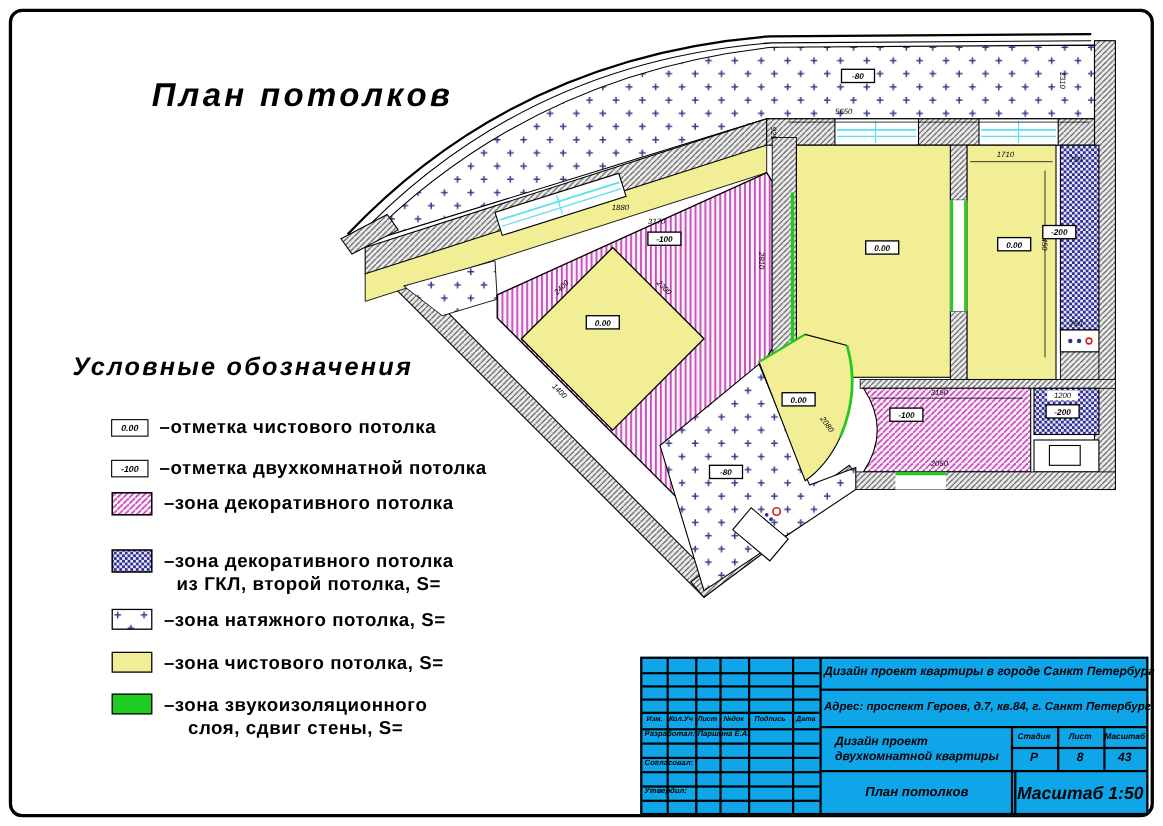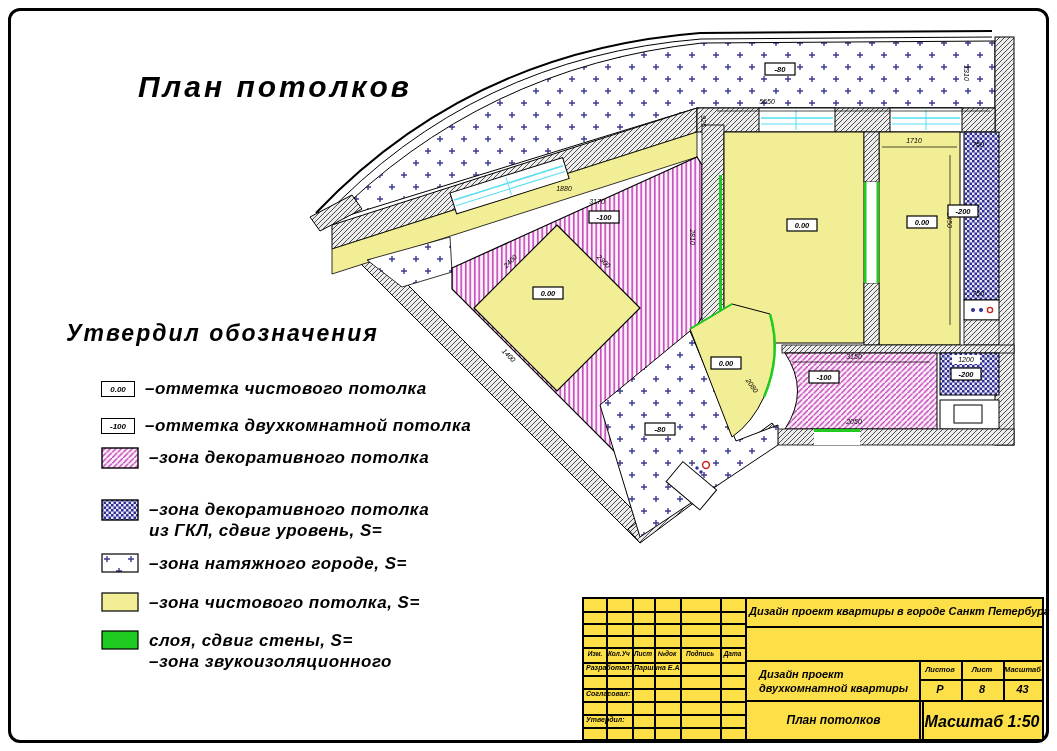--- a/index.html
+++ b/index.html
@@ -9,24 +9,24 @@
          border:3.5px solid #000;border-radius:12px;background:#fff;}
   .t-main{position:absolute;left:138px;top:70px;font-size:30px;font-style:italic;
           font-weight:600;letter-spacing:3px;white-space:nowrap;}
   .t-leg{position:absolute;left:66px;top:320px;font-size:23px;font-style:italic;
          font-weight:600;letter-spacing:2px;white-space:nowrap;}
   .leg-item{position:absolute;display:flex;align-items:flex-start;}
   .leg-swatch{flex:0 0 auto;margin-right:10px;}
   .leg-markbox{width:32px;height:14px;border:1.5px solid #000;font-size:8px;
                font-weight:bold;font-style:italic;display:flex;align-items:center;
                justify-content:center;background:#fff;margin-top:3px;}
-  .leg-label{font-size:17px;font-style:italic;font-weight:600;line-height:21px;
-             letter-spacing:0.5px;white-space:nowrap;}
+  .leg-label{font-size:17px;font-weight:600;line-height:21px;
+             letter-spacing:0.5px;white-space:nowrap;text-align:center;}
   .tb{position:absolute;left:582px;top:597px;width:458px;height:140px;
-      border:2px solid #000;background:#fde047;}
+      border:2px solid #000;background:#0ea5e9;}
   .tb .vl{position:absolute;width:1.5px;background:#000;}
   .tb .hl{position:absolute;height:1.5px;background:#000;}
   .tb .txt{position:absolute;font-style:italic;font-weight:bold;white-space:nowrap;}
   .tb .c{text-align:center;}
   svg text.dim{font-size:7px;font-style:italic;fill:#000;}
   svg text.mk{font-size:7.5px;font-weight:bold;font-style:italic;fill:#000;}
 </style>
 </head>
 <body>
 
@@ -52,21 +52,21 @@
     <rect width="5" height="5" fill="#e6e6f4"></rect>
     <rect width="2.5" height="2.5" fill="#2e2e96"></rect>
     <rect x="2.5" y="2.5" width="2.5" height="2.5" fill="#2e2e96"></rect>
   </pattern>
  </defs>
 </svg>
 
 <div class="frame"></div>
 
 <div class="t-main">План потолков</div>
-<div class="t-leg">Утвердил обозначения</div>
+<div class="t-leg">Условные обозначения</div>
 
 <div class="leg-item" style="left:101px;top:378px">
   <div class="leg-swatch leg-markbox">0.00</div>
   <div class="leg-label">–отметка чистового потолка</div>
 </div>
 <div class="leg-item" style="left:101px;top:415px">
   <div class="leg-swatch leg-markbox">-100</div>
   <div class="leg-label">–отметка двухкомнатной потолка</div>
 </div>
 <div class="leg-item" style="left:101px;top:447px">
@@ -76,42 +76,42 @@
   <div class="leg-label">
     <div>–зона декоративного потолка</div>
     </div>
 </div>
 <div class="leg-item" style="left:101px;top:499px">
   <svg class="leg-swatch" width="38" height="22">
     <rect x="1" y="1" width="36" height="20" fill="url(#crossNavy)" stroke="#000" stroke-width="1.4"></rect>
     </svg>
   <div class="leg-label">
     <div>–зона декоративного потолка</div>
-      <div>из ГКЛ, сдвиг уровень, S=</div>
+      <div>из ГКЛ, второй потолка, S=</div>
     </div>
 </div>
 <div class="leg-item" style="left:101px;top:553px">
   <svg class="leg-swatch" width="38" height="20">
     <rect x="1" y="1" width="36" height="18" fill="url(#plusPat)" stroke="#000" stroke-width="1.2"></rect>
     </svg>
-  <div class="leg-label">–зона натяжного городе, S=</div>
+  <div class="leg-label">–зона натяжного потолка, S=</div>
 </div>
 <div class="leg-item" style="left:101px;top:592px">
   <svg class="leg-swatch" width="38" height="20">
     <rect x="1" y="1" width="36" height="18" fill="#f2ee96" stroke="#000" stroke-width="1.2"></rect>
     </svg>
   <div class="leg-label">–зона чистового потолка, S=</div>
 </div>
 <div class="leg-item" style="left:101px;top:630px">
   <svg class="leg-swatch" width="38" height="20">
     <rect x="1" y="1" width="36" height="18" fill="#1ecb1e" stroke="#000" stroke-width="1.2"></rect>
     </svg>
   <div class="leg-label">
-    <div>слоя, сдвиг стены, S=</div>
-      <div>–зона звукоизоляционного</div>
+    <div>–зона звукоизоляционного</div>
+      <div>слоя, сдвиг стены, S=</div>
     </div>
 </div>
 
 <svg width="715" height="545" viewBox="0 0 715 545" style="position:absolute;left:302px;top:25px">
 
   <path d="M28,196 Q180,42 400,18 L693,16 L693,83 L395,83 Z" fill="url(#plusPat)" stroke="#000" stroke-width="1"></path>
   <path d="M14,188 Q168,26 398,8 L690,6" fill="none" stroke="#000" stroke-width="2"></path>
   <path d="M20,194 Q172,32 399,14 L690,12" fill="none" stroke="#000" stroke-width="1"></path>
 
   <rect x="693" y="12" width="19" height="408" fill="url(#wallHatch)" stroke="#000" stroke-width="1"></rect>
@@ -289,23 +289,24 @@
   <div class="txt c" style="left:48px;top:51px;width:22px;font-size:6.5px">Лист</div>
   <div class="txt c" style="left:70px;top:51px;width:26px;font-size:6.5px">№док</div>
   <div class="txt c" style="left:96px;top:51px;width:40px;font-size:6.5px">Подпись</div>
   <div class="txt c" style="left:136px;top:51px;width:25px;font-size:6.5px">Дата</div>
   <div class="txt" style="left:2px;top:65px;font-size:7px">Разработал:</div>
   <div class="txt" style="left:50px;top:65px;font-size:7px">Паршина Е.А.</div>
   <div class="txt" style="left:2px;top:91px;font-size:7px">Согласовал:</div>
   <div class="txt" style="left:2px;top:117px;font-size:7px">Утвердил:</div>
 
   <div class="txt c" style="left:165px;top:6px;width:290px;font-size:11px">Дизайн проект квартиры в городе Санкт Петербург</div>
+  <div class="txt c" style="left:165px;top:37px;width:290px;font-size:10.5px">Адрес: проспект Героев, д.7, кв.84, г. Санкт Петербург</div>
   <div class="txt" style="left:175px;top:69px;width:160px;font-size:11px">Дизайн проект</div>
   <div class="txt" style="left:175px;top:83px;width:160px;font-size:11px">двухкомнатной квартиры</div>
-  <div class="txt c" style="left:335px;top:66px;width:42px;font-size:7.5px">Листов</div>
+  <div class="txt c" style="left:335px;top:66px;width:42px;font-size:7.5px">Стадия</div>
   <div class="txt c" style="left:377px;top:66px;width:42px;font-size:7.5px">Лист</div>
   <div class="txt c" style="left:419px;top:66px;width:39px;font-size:7.5px">Масштаб</div>
   <div class="txt c" style="left:335px;top:84px;width:42px;font-size:11px">Р</div>
   <div class="txt c" style="left:377px;top:84px;width:42px;font-size:11px">8</div>
   <div class="txt c" style="left:419px;top:84px;width:39px;font-size:11px">43</div>
   <div class="vl" style="left:338px;top:101px;height:39px"></div>
   <div class="txt c" style="left:161px;top:114px;width:177px;font-size:12px">План потолков</div>
   <div class="txt c" style="left:338px;top:114px;width:120px;font-size:16px">Масштаб 1:50</div>
 </div>
 

